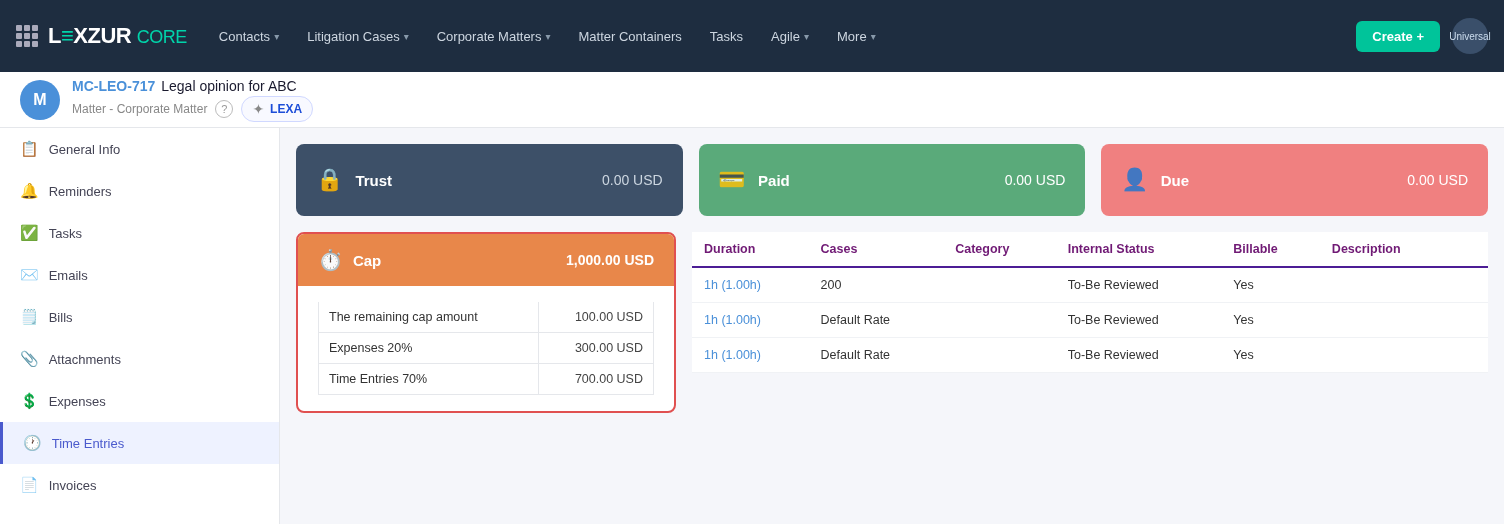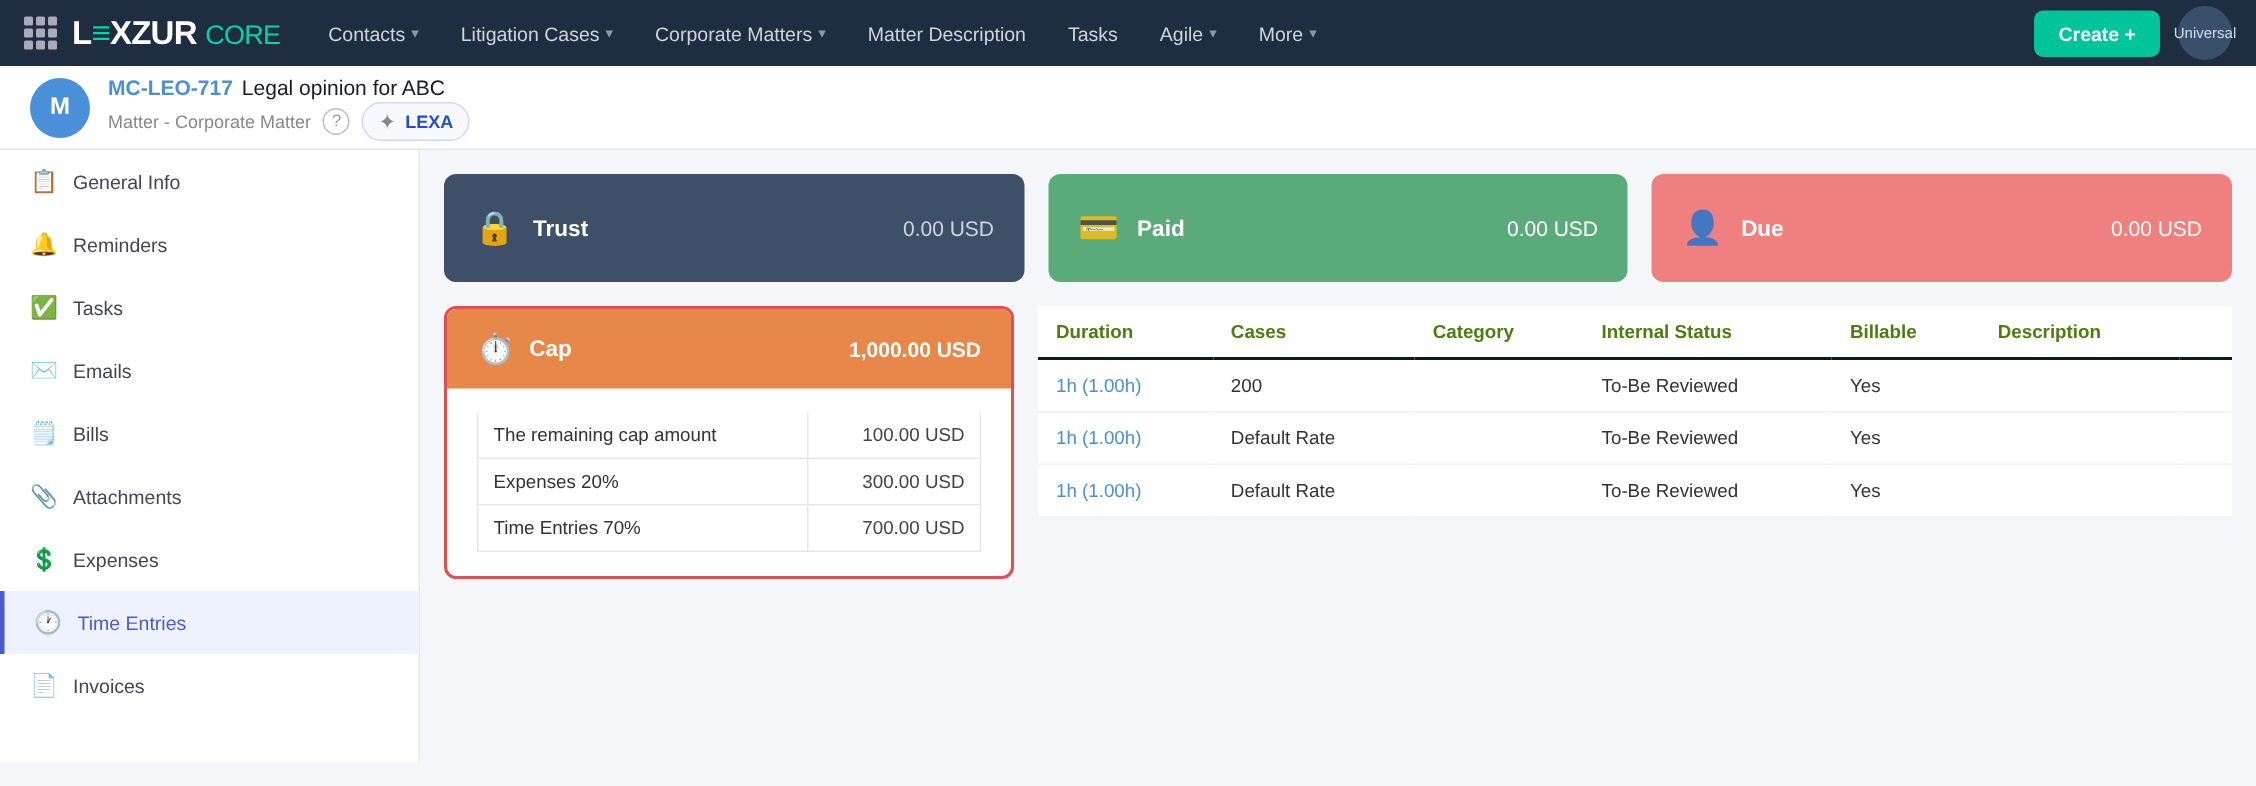--- a/index.html
+++ b/index.html
@@ -1,21 +1,21 @@
 <!DOCTYPE html>
 <html><head>
   <meta charset="utf-8">
   <style>
     * { box-sizing: border-box; margin: 0; padding: 0; }
     body { font-family: -apple-system, BlinkMacSystemFont, 'Segoe UI', sans-serif; font-size: 13px; background: #f5f6fa; overflow: hidden; }
 
     
     .topnav {
       display: flex; align-items: center;
-      background: #1e2d40; height: 44px; padding: 0 16px; gap: 4px;
+      background: #1e2d40; height: 72px; padding: 0 16px; gap: 4px;
     }
     .topnav-logo { display: flex; align-items: center; gap: 10px; margin-right: 16px; }
     .logo-grid { display: grid; grid-template-columns: repeat(3,6px); gap: 2px; }
     .logo-grid span { width: 6px; height: 6px; background: #aab; border-radius: 1px; display: block; }
     .logo-text { font-size: 22px; font-weight: 700; color: white; letter-spacing: -0.5px; }
     .logo-text span { color: #00d4aa; }
     .nav-item {
       color: #cdd6e0; font-size: 13px; padding: 8px 12px; border-radius: 4px;
       cursor: pointer; display: flex; align-items: center; gap: 4px; white-space: nowrap;
     }
@@ -125,22 +125,22 @@
     .cap-description { color: #555; font-size: 12.5px; margin-bottom: 14px; line-height: 1.5; }
     .cap-table { width: 100%; border-collapse: collapse; font-size: 12.5px; }
     .cap-table td { padding: 8px 10px; border: 1px solid #e5e7eb; color: #333; }
     .cap-table td:last-child { text-align: right; color: #444; font-weight: 500; }
     .cap-table tr:first-child td { border-top: none; }
 
     
     .time-table-area { flex: 1; }
     .time-table { width: 100%; border-collapse: collapse; background: white; font-size: 12.5px; }
     .time-table th {
-      padding: 10px 12px; text-align: left; color: #4d7c0f; font-weight: 600;
-      border-bottom: 2px solid #0f172a; white-space: nowrap; background: white;
+      padding: 10px 12px; text-align: left; color: #701a75; font-weight: 600;
+      border-bottom: 2px solid #4c1d95; white-space: nowrap; background: white;
     }
     .time-table td { padding: 10px 12px; border-bottom: 1px solid #f0f2f5; color: #333; }
     .time-link { color: #4a90d9; text-decoration: none; }
     .status-review { color: #555; }
     .billable-yes { color: #22aa66; font-weight: 500; }
   </style>
 </head>
 <body>
 
 <nav class="topnav">
@@ -167,21 +167,21 @@
   </div>
   <div class="nav-item">
     <span>Litigation Cases</span>
     <span class="nav-arrow">▾</span>
   </div>
   <div class="nav-item">
     <span>Corporate Matters</span>
     <span class="nav-arrow">▾</span>
   </div>
   <div class="nav-item">
-    <span>Matter Description</span>
+    <span>Matter Containers</span>
   </div>
   <div class="nav-item">
     <span>Tasks</span>
   </div>
   <div class="nav-item">
     <span>Agile</span>
     <span class="nav-arrow">▾</span>
   </div>
   <div class="nav-item">
     <span>More</span>

